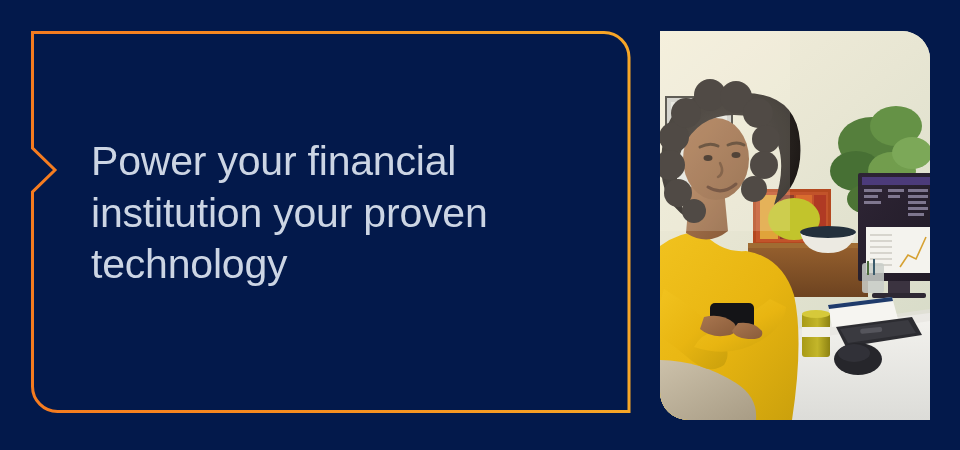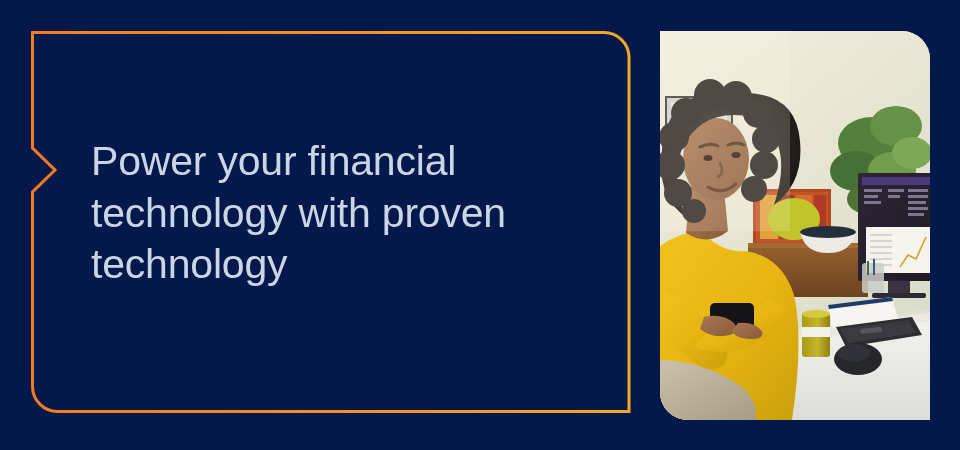--- a/index.html
+++ b/index.html
@@ -90,21 +90,21 @@
                A 25 25 0 0 1 598 26.5
                L 598 380.5
                L 26.5 380.5
                A 25 25 0 0 1 1.5 355.5
                L 1.5 161
                L 24 139
                L 1.5 117
                Z" fill="none" stroke="url(#frameGrad)" stroke-width="3" stroke-linejoin="miter"></path>
     </svg>
 
-    <h1 class="headline">Power your financial technology with proven technology</h1>
+    <h1 class="headline">Power your financial institution your proven technology</h1>
   </div>
 
   <div class="photo">
     <svg class="photo-svg" viewBox="0 0 270 389" preserveAspectRatio="xMidYMid slice">
       <defs>
         <linearGradient id="wallG" x1="0" y1="0" x2="0.6" y2="1">
           <stop offset="0%" stop-color="#f3eedb"></stop>
           <stop offset="45%" stop-color="#e8e6d3"></stop>
           <stop offset="100%" stop-color="#d8dcc9"></stop>
         </linearGradient>

